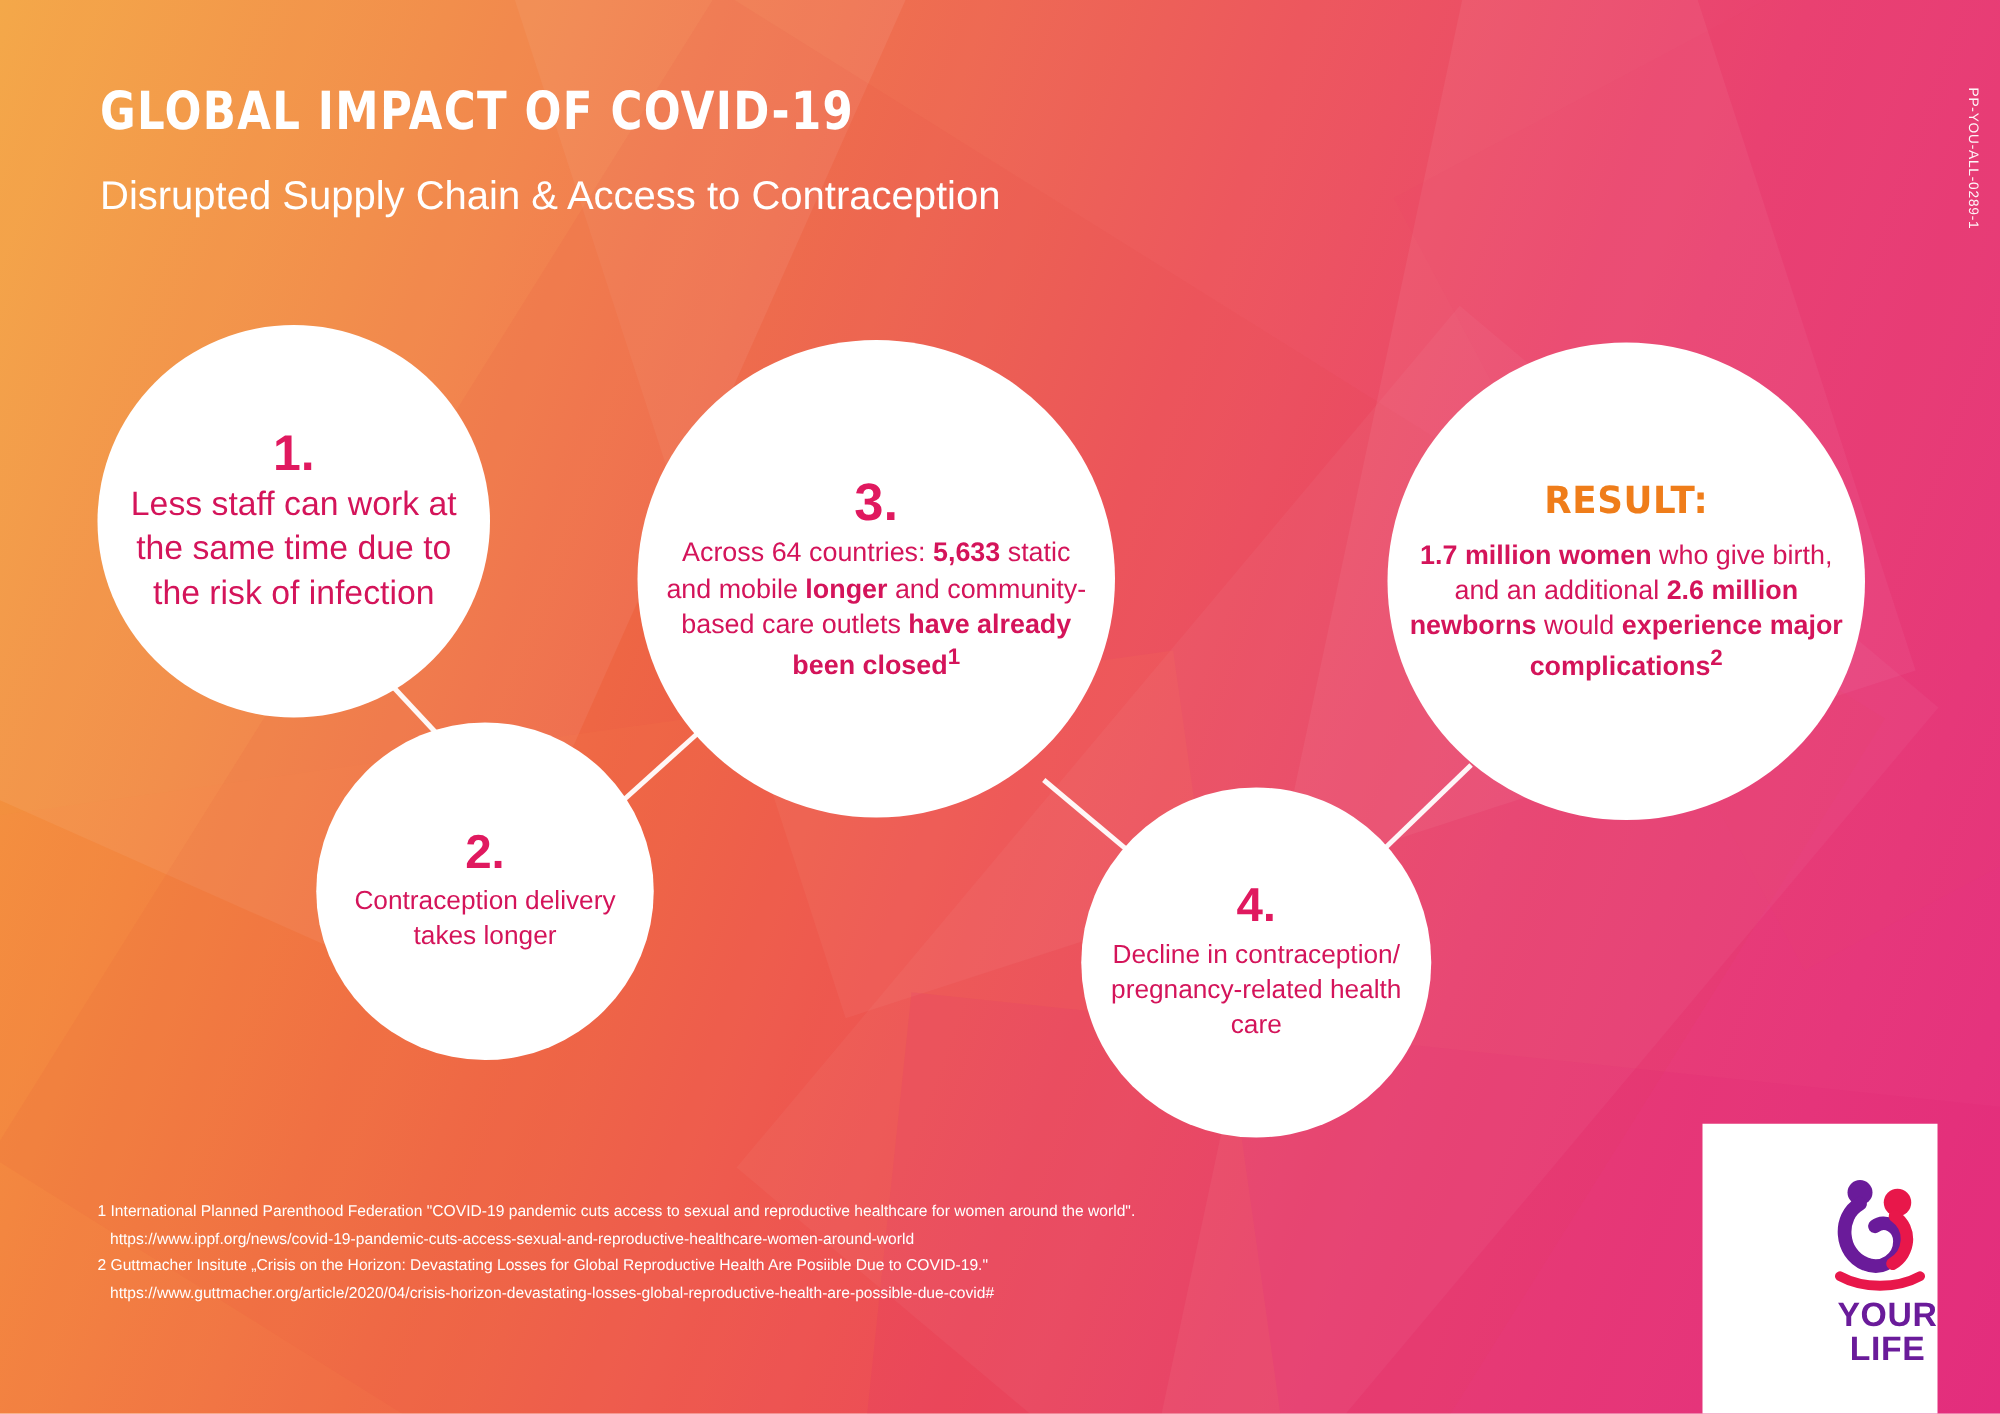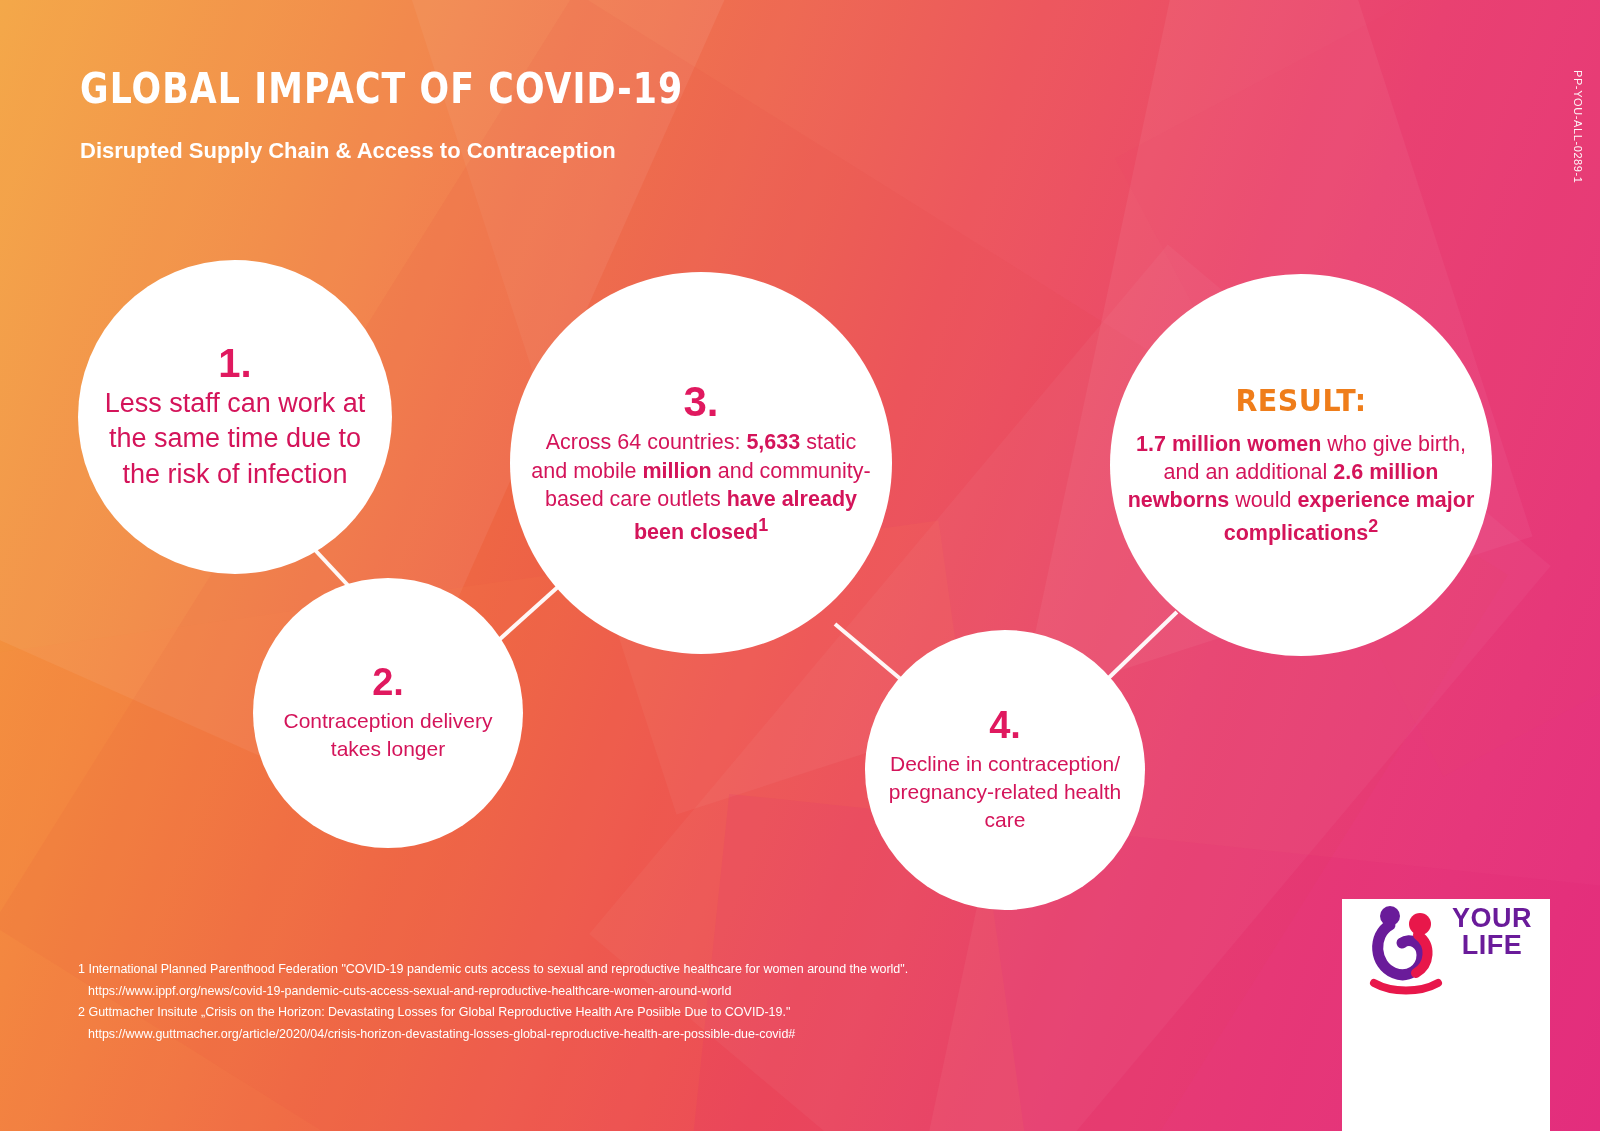--- a/index.html
+++ b/index.html
@@ -33,22 +33,22 @@
     font-weight: bold;
     font-family: "DejaVu Sans", sans-serif;
     font-stretch: condensed;
     text-transform: uppercase;
     transform: scaleX(0.92);
     transform-origin: left center;
   }
   .subtitle {
     position: absolute; left: 80px; top: 138px;
     color: #ffffff;
-    font-size: 22px;
-    font-weight: 700;
+    font-size: 32px;
+    font-weight: 400;
   }
   .sidecode {
     position: absolute; right: 16px; top: 70px;
     color: #ffffff;
     font-size: 11px;
     letter-spacing: 0.6px;
     writing-mode: vertical-rl;
     text-orientation: mixed;
     opacity: 0.95;
   }
@@ -115,25 +115,25 @@
     left: 78px; bottom: 86px;
     color: #ffffff;
     font-size: 12.5px;
     line-height: 1.72;
   }
   .footnotes .indent { padding-left: 10px; }
 
   .logo-box {
     position: absolute;
     right: 50px; bottom: 0px;
-    width: 208px; height: 232px;
+    width: 188px; height: 232px;
     background: #ffffff;
     display: flex;
-    flex-direction: row;
-    align-items: flex-start;
+    flex-direction: column;
+    align-items: flex-end;
     justify-content: center;
   }
   .logo-text {
     color: #6a1b9a;
     font-weight: bold;
     font-size: 27px;
     line-height: 1.0;
     letter-spacing: 0.5px;
     text-align: center;
     margin-top: 6px;
@@ -167,21 +167,21 @@
     <div class="body">Less staff can work at the same time due to the risk of infection</div>
   </div>
 
   <div class="bubble" id="b2">
     <div class="num">2.</div>
     <div class="body">Contraception delivery takes longer</div>
   </div>
 
   <div class="bubble" id="b3">
     <div class="num">3.</div>
-    <div class="body">Across 64 countries: <b>5,633</b> static and mobile <b>million</b> and community-based care outlets <b>have already been closed</b><b><sup>1</sup></b></div>
+    <div class="body">Across 64 countries: <b>5,633</b> static and mobile <b>longer</b> and community-based care outlets <b>have already been closed</b><b><sup>1</sup></b></div>
   </div>
 
   <div class="bubble" id="b4">
     <div class="num">4.</div>
     <div class="body">Decline in contraception/ pregnancy-related health care</div>
   </div>
 
   <div class="bubble" id="b5">
     <div class="result-label">RESULT:</div>
     <div class="body"><b>1.7 million women</b> who give birth, and an additional <b>2.6 million newborns</b> would <b>experience major complications</b><b><sup>2</sup></b></div>

